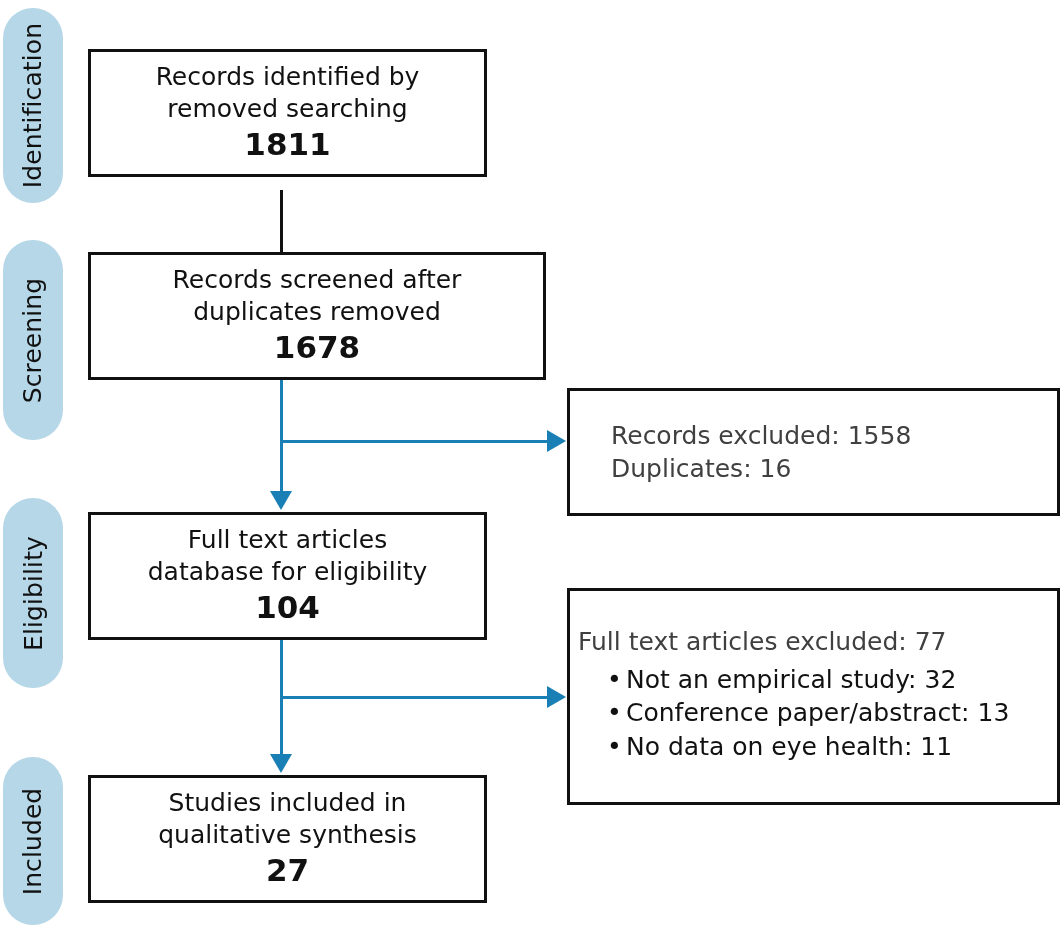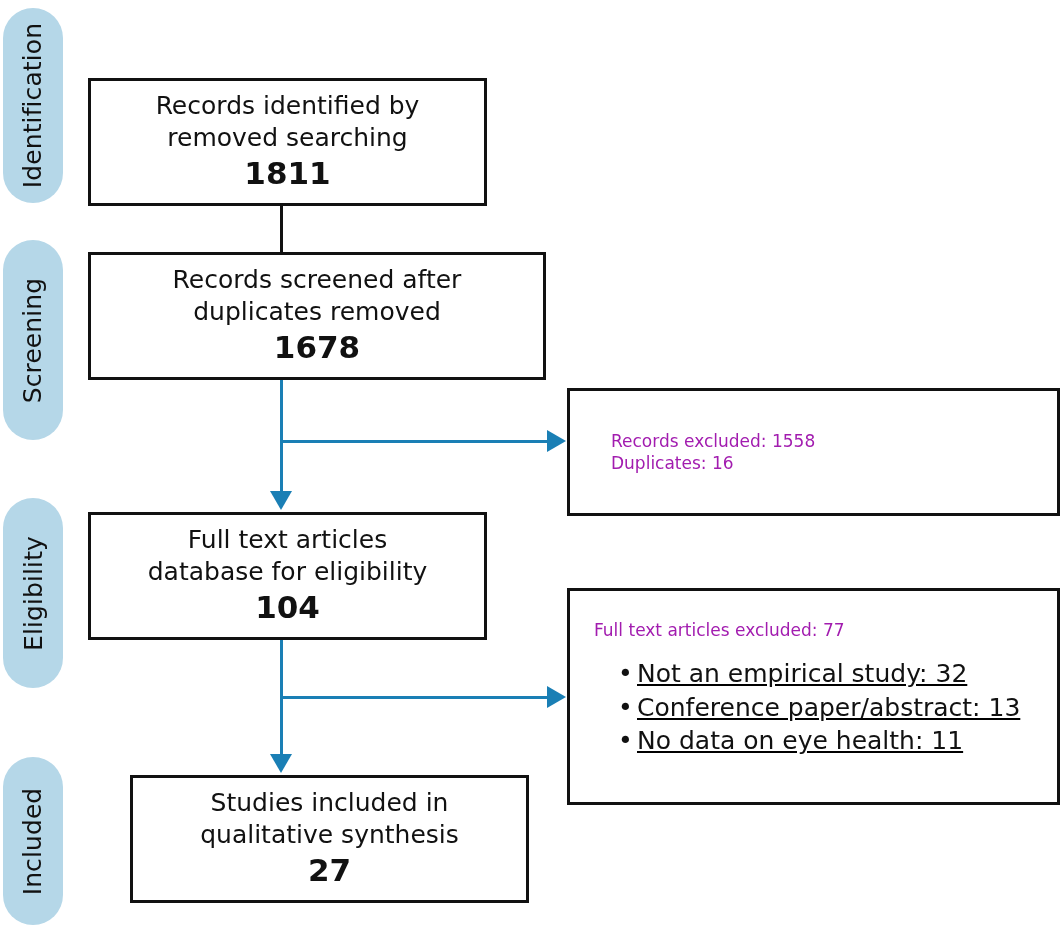--- a/index.html
+++ b/index.html
@@ -69,32 +69,31 @@
   .exbox {
     position: absolute;
     box-sizing: border-box;
     border: 3px solid #111111;
     background: #ffffff;
     display: flex;
     flex-direction: column;
     justify-content: center;
   }
   .exbox-line {
-    font-size: 17px;
-    color: #a21caf;
+    font-size: 25px;
+    color: #404040;
     line-height: 1.32;
     white-space: nowrap;
   }
   .ex-pad-a { padding-left: 41px; }
-  .ex-pad-b { padding-left: 8px; margin-left: 16px; }
+  .ex-pad-b { padding-left: 8px; }
   .ex-bullets {
     list-style: none;
-    margin: 16px;
+    margin: 5px;
     padding: 0 0 0 32px;
-    text-decoration: underline;
   }
   .ex-bullets li {
     font-size: 25px;
     color: #111111;
     line-height: 1.34;
     white-space: nowrap;
     position: relative;
     padding-left: 19px;
   }
   .ex-bullets li::before {
@@ -156,39 +155,39 @@
   <div class="conn" style="left:280px; top:379px; width:3px; height:114px;"></div>
   <div class="arrow-down" style="left:270px; top:491px;"></div>
   <div class="conn" style="left:280px; top:440px; width:267px; height:3px;"></div>
   <div class="arrow-right" style="left:547px; top:430px;"></div>
 
   <div class="conn" style="left:280px; top:640px; width:3px; height:116px;"></div>
   <div class="arrow-down" style="left:270px; top:754px;"></div>
   <div class="conn" style="left:280px; top:696px; width:267px; height:3px;"></div>
   <div class="arrow-right" style="left:547px; top:686px;"></div>
 
-  <div class="box" style="left:88px; top:78px; width:399px; height:128px;">
+  <div class="box" style="left:88px; top:49px; width:399px; height:128px;">
     <div class="box-line">Records identified by</div>
     <div class="box-line">removed searching</div>
     <div class="box-count">1811</div>
   </div>
 
   <div class="box" style="left:88px; top:252px; width:458px; height:128px;">
     <div class="box-line">Records screened after</div>
     <div class="box-line">duplicates removed</div>
     <div class="box-count">1678</div>
   </div>
 
   <div class="box" style="left:88px; top:512px; width:399px; height:128px;">
     <div class="box-line">Full text articles</div>
     <div class="box-line">database for eligibility</div>
     <div class="box-count">104</div>
   </div>
 
-  <div class="box" style="left:88px; top:775px; width:399px; height:128px;margin-left:42px;">
+  <div class="box" style="left:88px; top:775px; width:399px; height:128px;">
     <div class="box-line">Studies included in</div>
     <div class="box-line">qualitative synthesis</div>
     <div class="box-count">27</div>
   </div>
 
   <div class="exbox" style="left:567px; top:388px; width:493px; height:128px;">
     <div class="exbox-line ex-pad-a">Records excluded: 1558</div>
     <div class="exbox-line ex-pad-a">Duplicates: 16</div>
   </div>
 

